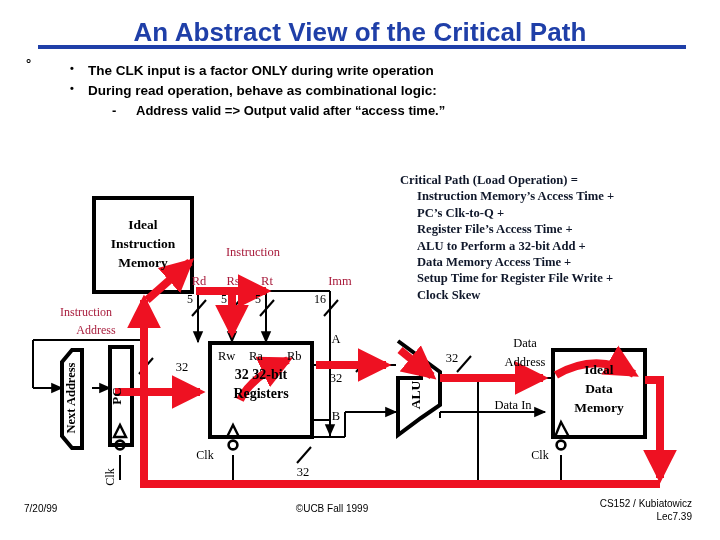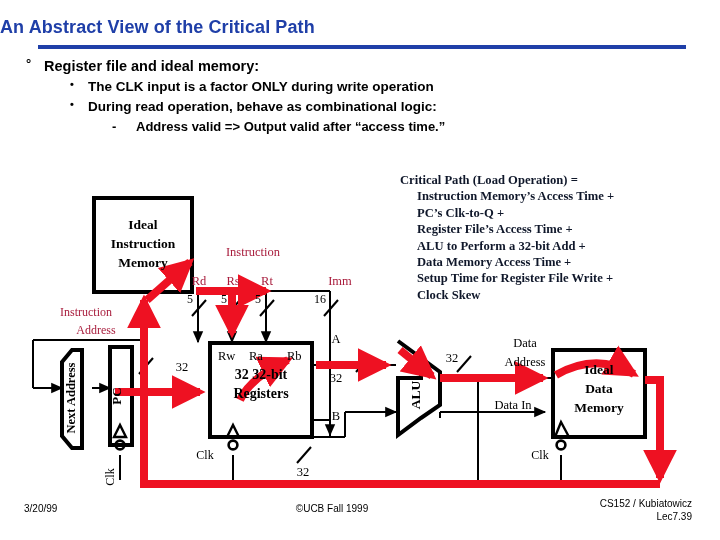--- a/index.html
+++ b/index.html
@@ -10,24 +10,24 @@
     overflow:hidden;
     position:relative;
   }
   #slide { position:relative; width:720px; height:540px; }
 
   
   .title {
     position:absolute;
     left:0; top:17px;
     width:720px;
-    text-align:left;
+    text-align:center;
     font-family:"Liberation Sans", sans-serif;
     font-weight:bold;
-    font-size:18px;
+    font-size:26px;
     color:#1f3fa8;
     letter-spacing:0.1px;
   }
   .title-rule {
     position:absolute;
     left:38px; top:45px;
     width:648px; height:4px;
     background:#1f3fa8;
   }
 
@@ -81,21 +81,20 @@
 <body>
 
 <div id="slide">
 
   <div class="title">An Abstract View of the Critical Path</div>
   <div class="title-rule"></div>
 
   <div class="bullets">
     <p class="b1">
       <span class="mark">°</span>
-      <span>Register file and ideal memory:</span>
     </p>
     <p class="b2">
       <span class="mark">•</span>
       <span>The CLK input is a factor ONLY during write operation</span>
     </p>
     <p class="b2">
       <span class="mark">•</span>
       <span>During read operation, behave as combinational logic:</span>
     </p>
     <p class="b3">
@@ -251,20 +250,20 @@
 
       <text x="525" y="347" font-size="12.5" text-anchor="middle">Data</text>
       <text x="525" y="366" font-size="12.5" text-anchor="middle">Address</text>
       <text x="513" y="409" font-size="12.5" text-anchor="middle">Data In</text>
 
       <text x="205" y="459" font-size="12" text-anchor="middle">Clk</text>
       <text x="540" y="459" font-size="12" text-anchor="middle">Clk</text>
     </g>
   </svg>
 
-  <div class="footer-left">3/20/99</div>
+  <div class="footer-left">7/20/99</div>
   <div class="footer-center">©UCB Fall 1999</div>
   <div class="footer-right">
     <div>CS152 / Kubiatowicz</div>
     <div>Lec7.39</div>
   </div>
 
 </div>
 
 </body></html>

